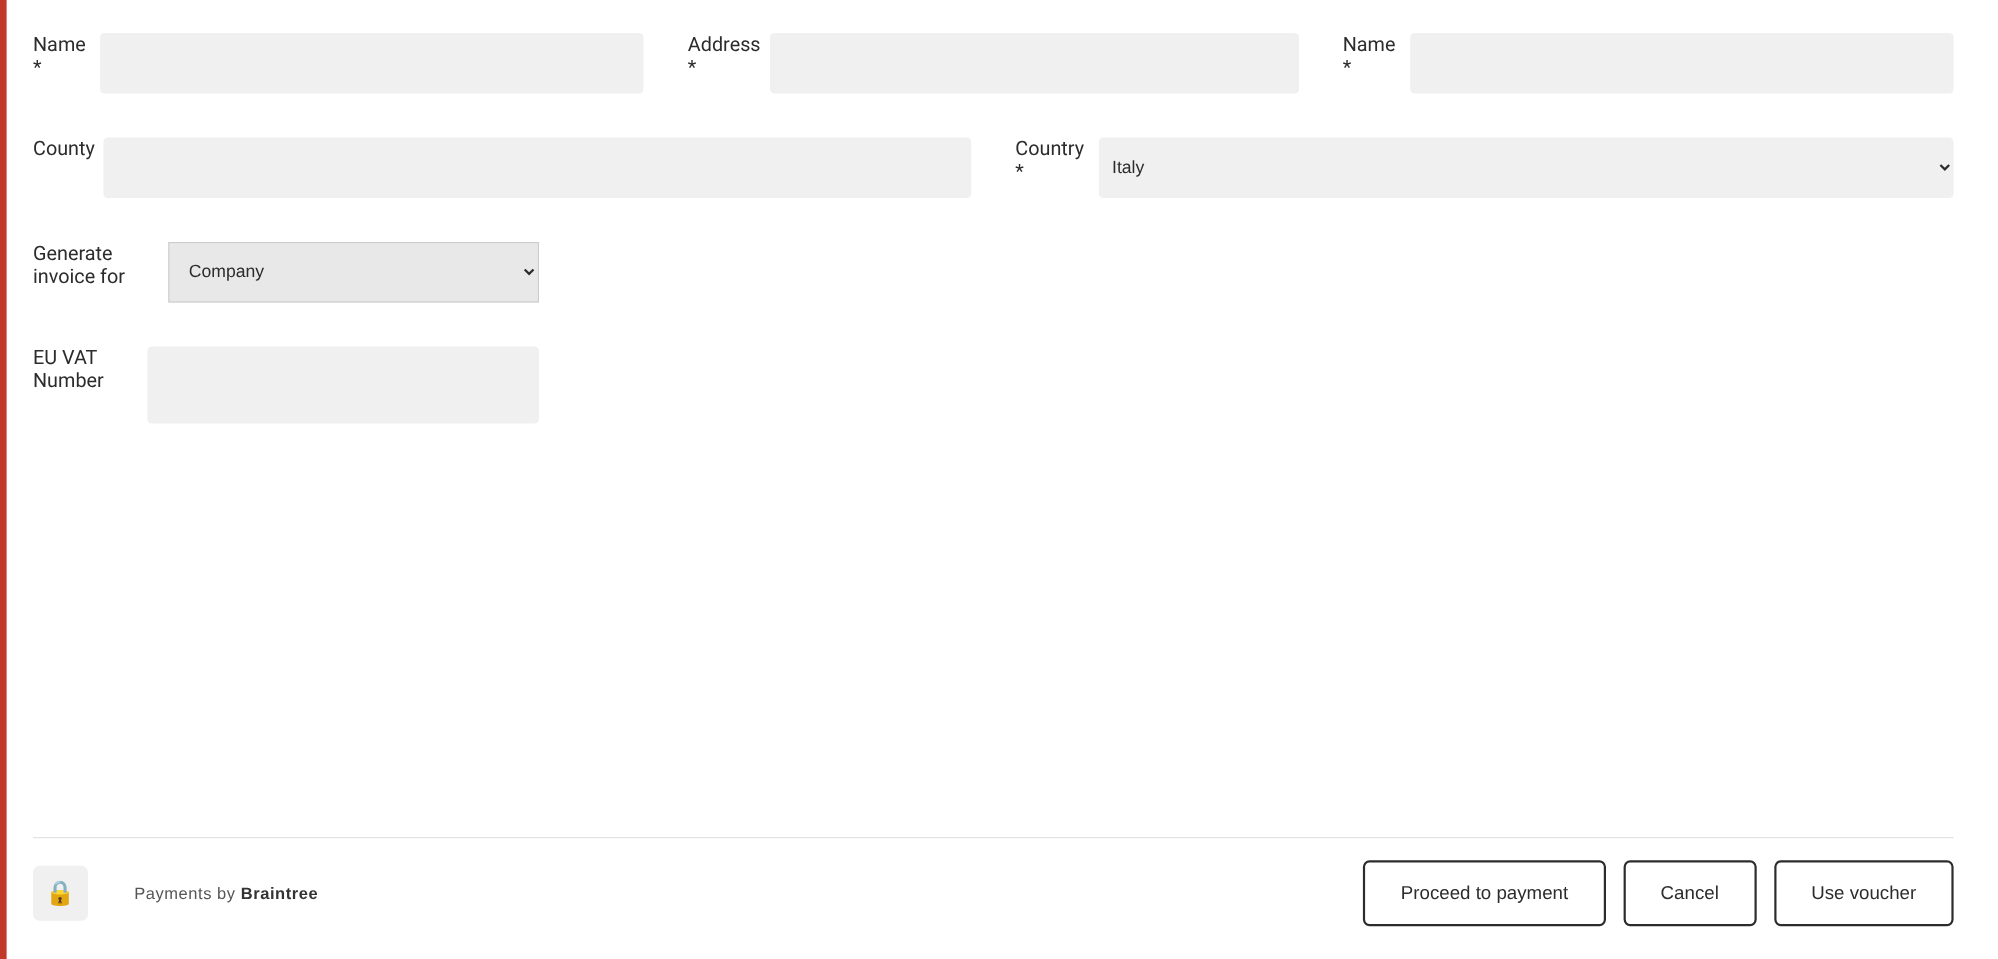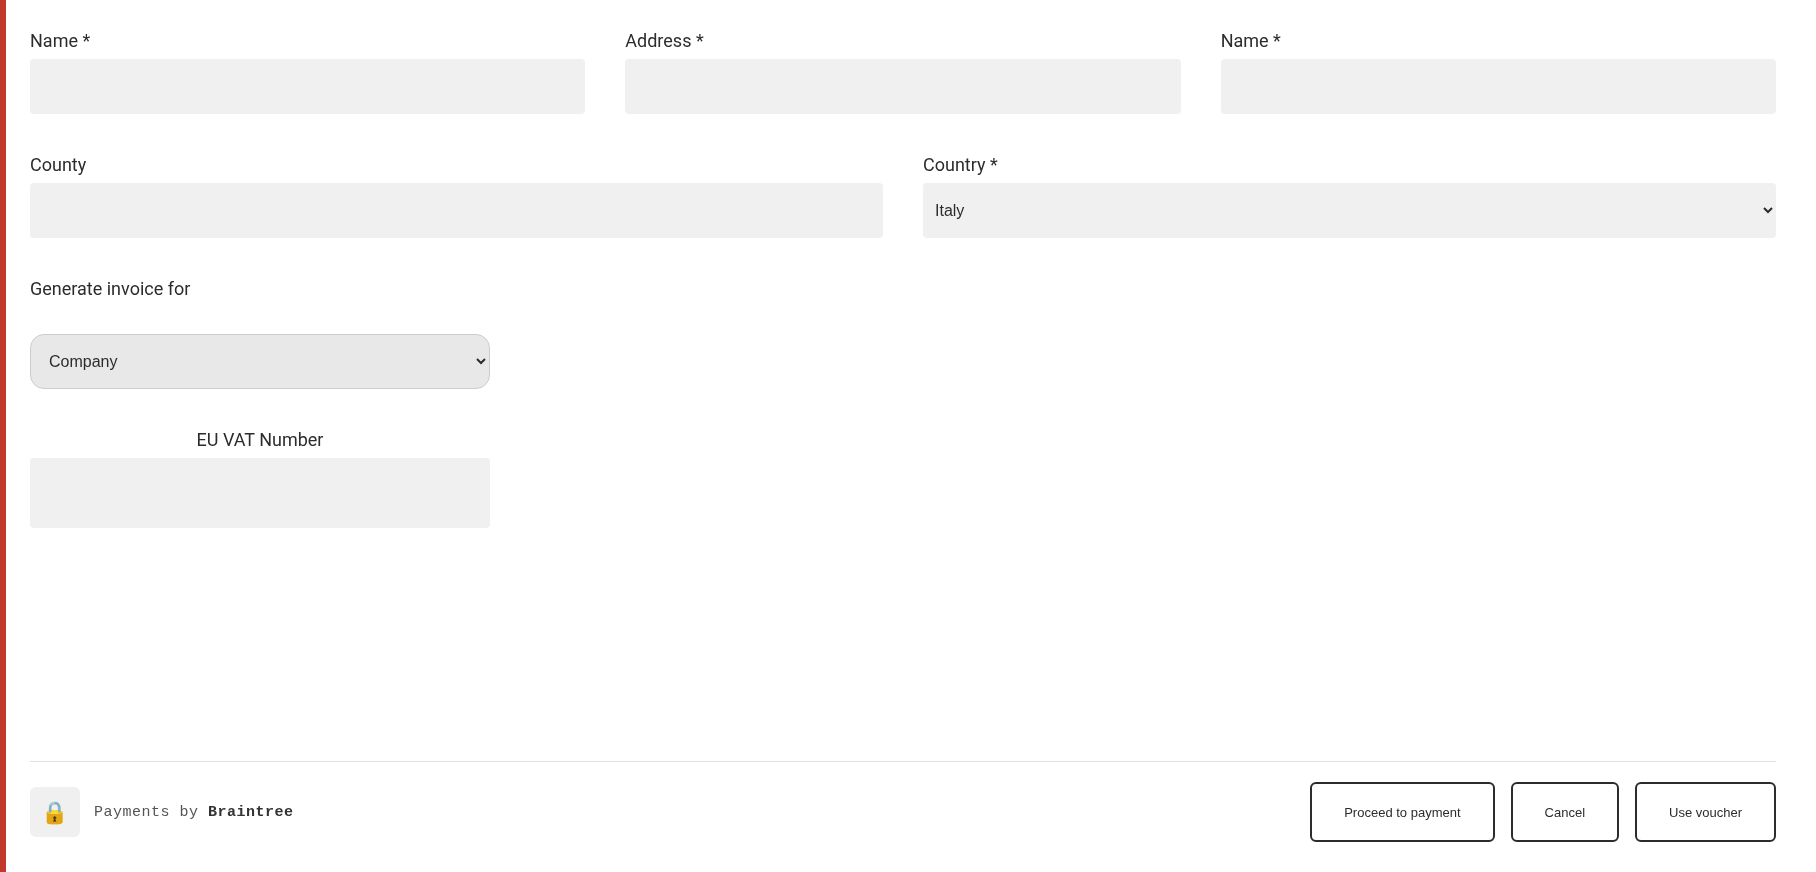--- a/index.html
+++ b/index.html
@@ -31,21 +31,20 @@
 
     .form-row {
       display: flex;
       gap: 40px;
       margin-bottom: 40px;
     }
 
     .form-group {
       flex: 1;
       display: flex;
-      flex-direction: column;
       gap: 8px;
     }
 
     .form-group label {
       font-size: 18px;
       font-weight: 400;
       color: #2c2c2c;
     }
 
     .form-group input[type="text"] {
@@ -78,33 +77,31 @@
     .invoice-select-group {
       flex: none;
       width: 460px;
     }
 
     .invoice-select-group select {
       width: 100%;
       height: 55px;
       background: #e8e8e8;
       border: 1px solid #ccc;
-      border-radius: 14px;
+      border-radius: 0;
       padding: 0 14px;
       font-size: 16px;
       color: #2c2c2c;
       outline: none;
       cursor: pointer;
-      margin-top: 27px;
     }
 
     .vat-group {
       flex: none;
       width: 460px;
-      align-items: center;
     }
 
     .vat-group input[type="text"] {
       width: 100%;
       height: 70px;
       background: #f0f0f0;
       border: none;
       border-radius: 4px;
       padding: 0 14px;
       font-size: 16px;
@@ -133,39 +130,40 @@
       background: #f0f0f0;
       border-radius: 6px;
       display: flex;
       align-items: center;
       justify-content: center;
     }
 
     .braintree-text {
       font-size: 15px;
       color: #555;
-      font-family: Liberation Mono, monospace;
+      font-family: Liberation Sans, sans-serif;
       letter-spacing: 0.5px;
+      margin-left: 28px;
     }
 
     .braintree-text strong {
       font-weight: 700;
       color: #333;
     }
 
     .footer-buttons {
       display: flex;
       gap: 16px;
       align-items: center;
     }
 
     .btn {
       height: 60px;
       padding: 0 32px;
-      font-size: 13px;
+      font-size: 17px;
       border-radius: 6px;
       border: 2px solid #2c2c2c;
       background: #ffffff;
       color: #2c2c2c;
       cursor: pointer;
       font-weight: 400;
       transition: background 0.15s, color 0.15s;
       white-space: nowrap;
     }
 

